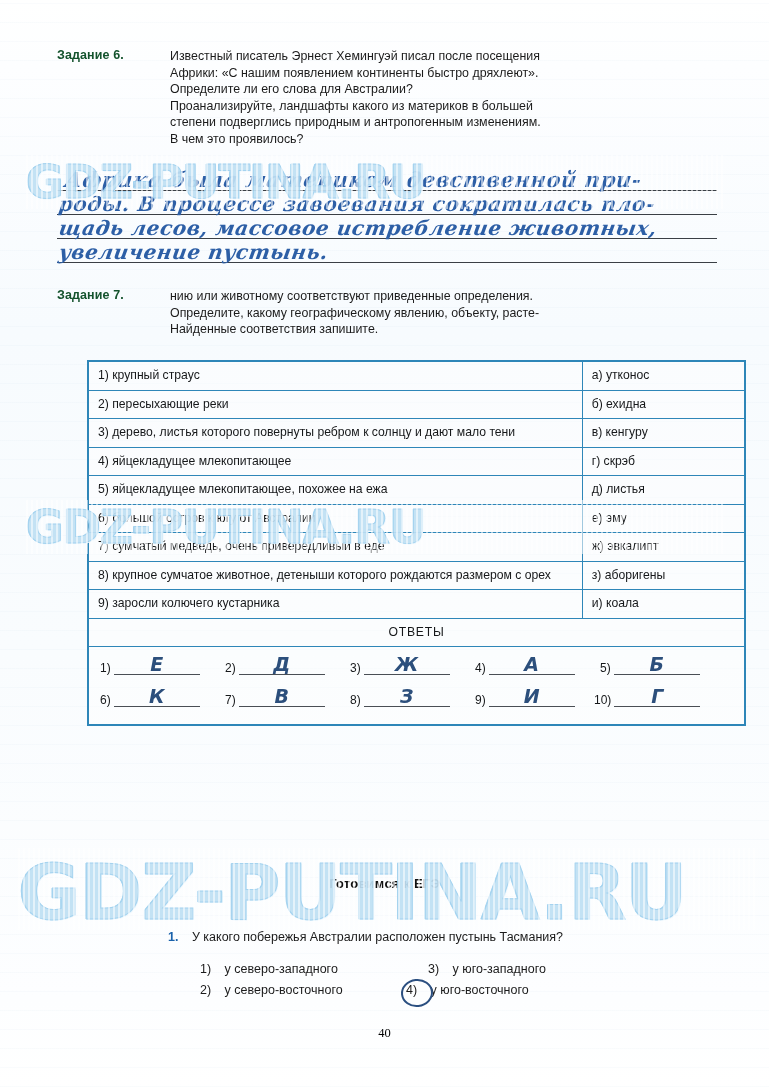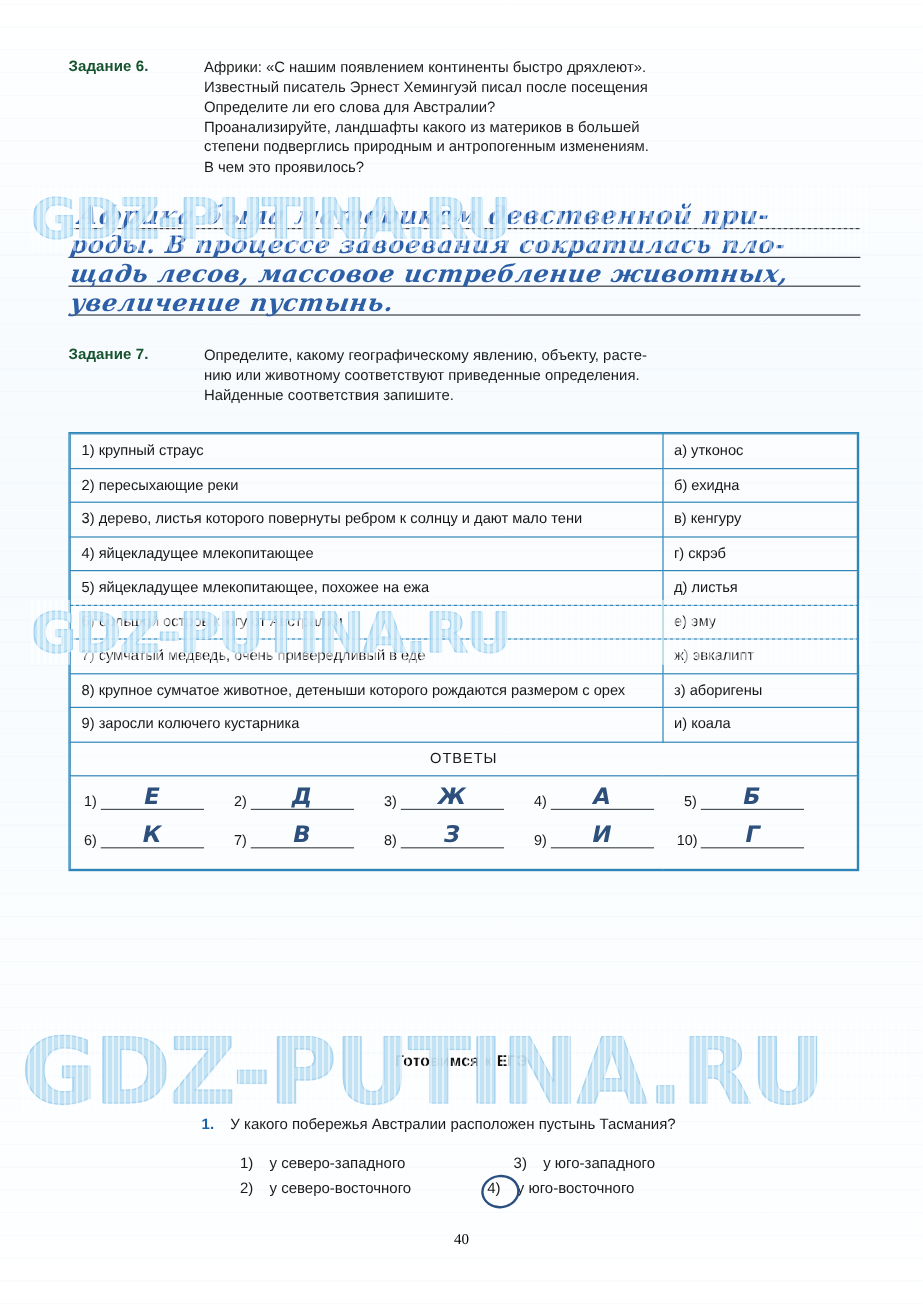--- a/index.html
+++ b/index.html
@@ -69,20 +69,21 @@
     white-space:nowrap;
     transform:skewX(-9deg);
   }
 
   
   .mtable{
     position:absolute;
     border:1.6px solid #2e86b8;
     border-collapse:collapse;
     background:rgba(255,255,255,.40);
+    margin-left:30px;
   }
   .mtable table{border-collapse:collapse;width:100%;height:100%;}
   .mtable td{
     border:1.3px solid #2e86b8;
     font-size:12.2px;
     line-height:15.5px;
     padding:6px 9px 6px 9px;
     vertical-align:middle;
     color:#16181a;
   }
@@ -169,22 +170,22 @@
 <body>
 
 <div class="paper-tint"></div>
 <div class="bleed"></div>
 
 <div class="page">
 
   <div class="task" style="left:57px;top:48px;width:660px;">
     <div style="position:absolute;left:0;top:0;" class="task-label">Задание 6.</div>
     <div class="task-body" style="position:absolute;left:113px;top:0;width:547px;">
+      <div>Известный писатель Эрнест Хемингуэй писал после посещения</div>
       <div>Африки: «С нашим появлением континенты быстро дряхлеют».</div>
-      <div>Известный писатель Эрнест Хемингуэй писал после посещения</div>
       <div>Определите ли его слова для Австралии?</div>
       <div>Проанализируйте, ландшафты какого из материков в большей</div>
       <div>степени подверглись природным и антропогенным изменениям.</div>
       <div>В чем это проявилось?</div>
     </div>
   </div>
 
   <div class="hw-lines" style="left:57px;top:166px;width:660px;height:100px;">
     <div class="hw-line" style="top:24px;width:660px;"></div>
     <div class="hw-line" style="top:48px;width:660px;"></div>
@@ -193,22 +194,22 @@
 
     <div class="hw-text" style="left:8px;top:1px;font-size:21px;">Африка была материком девственной при-</div>
     <div class="hw-text" style="left:2px;top:26px;font-size:20px;">роды. В процессе завоевания сократилась пло-</div>
     <div class="hw-text" style="left:2px;top:50px;font-size:20px;">щадь лесов, массовое истребление животных,</div>
     <div class="hw-text" style="left:2px;top:74px;font-size:20px;">увеличение пустынь.</div>
   </div>
 
   <div class="task" style="left:57px;top:288px;width:660px;">
     <div style="position:absolute;left:0;top:0;" class="task-label">Задание 7.</div>
     <div class="task-body" style="position:absolute;left:113px;top:0;width:547px;">
+      <div>нию или животному соответствуют приведенные определения.</div>
       <div>Определите, какому географическому явлению, объекту, расте-</div>
-      <div>нию или животному соответствуют приведенные определения.</div>
       <div>Найденные соответствия запишите.</div>
     </div>
   </div>
 
   <div class="mtable" style="left:57px;top:360px;width:657px;">
     <table>
       <tbody>
         <tr>
           <td class="col-left">1) крупный страус</td>
           <td class="col-right">а) утконос</td>

